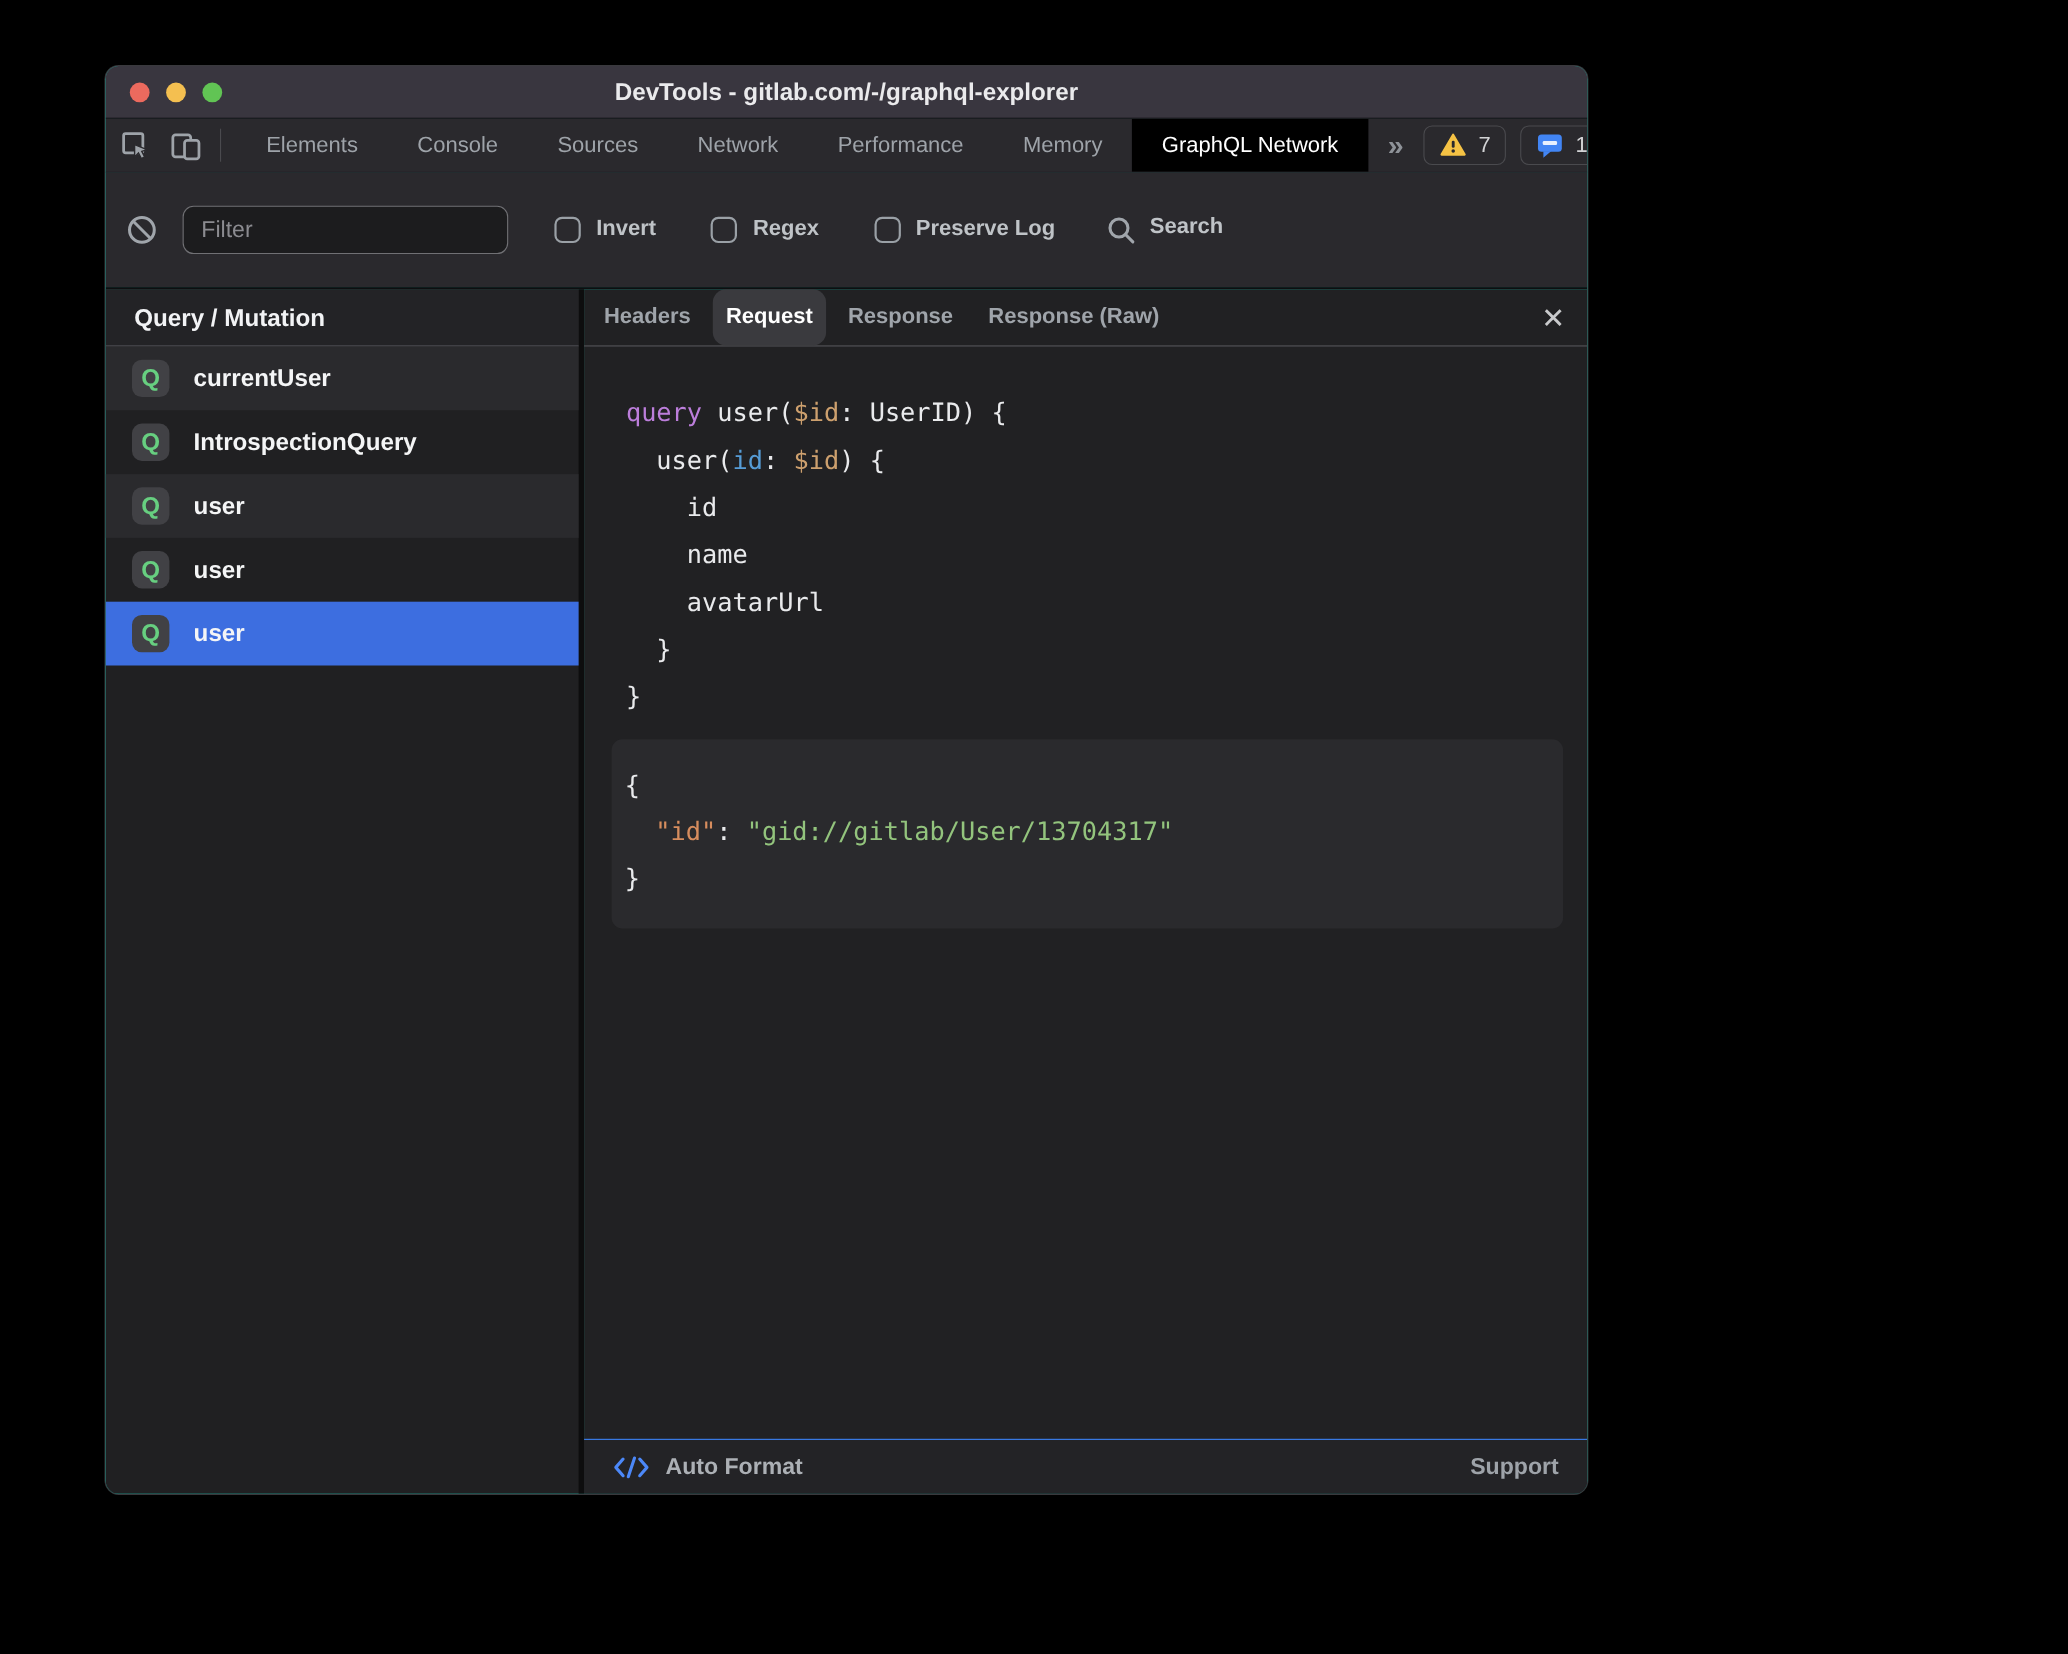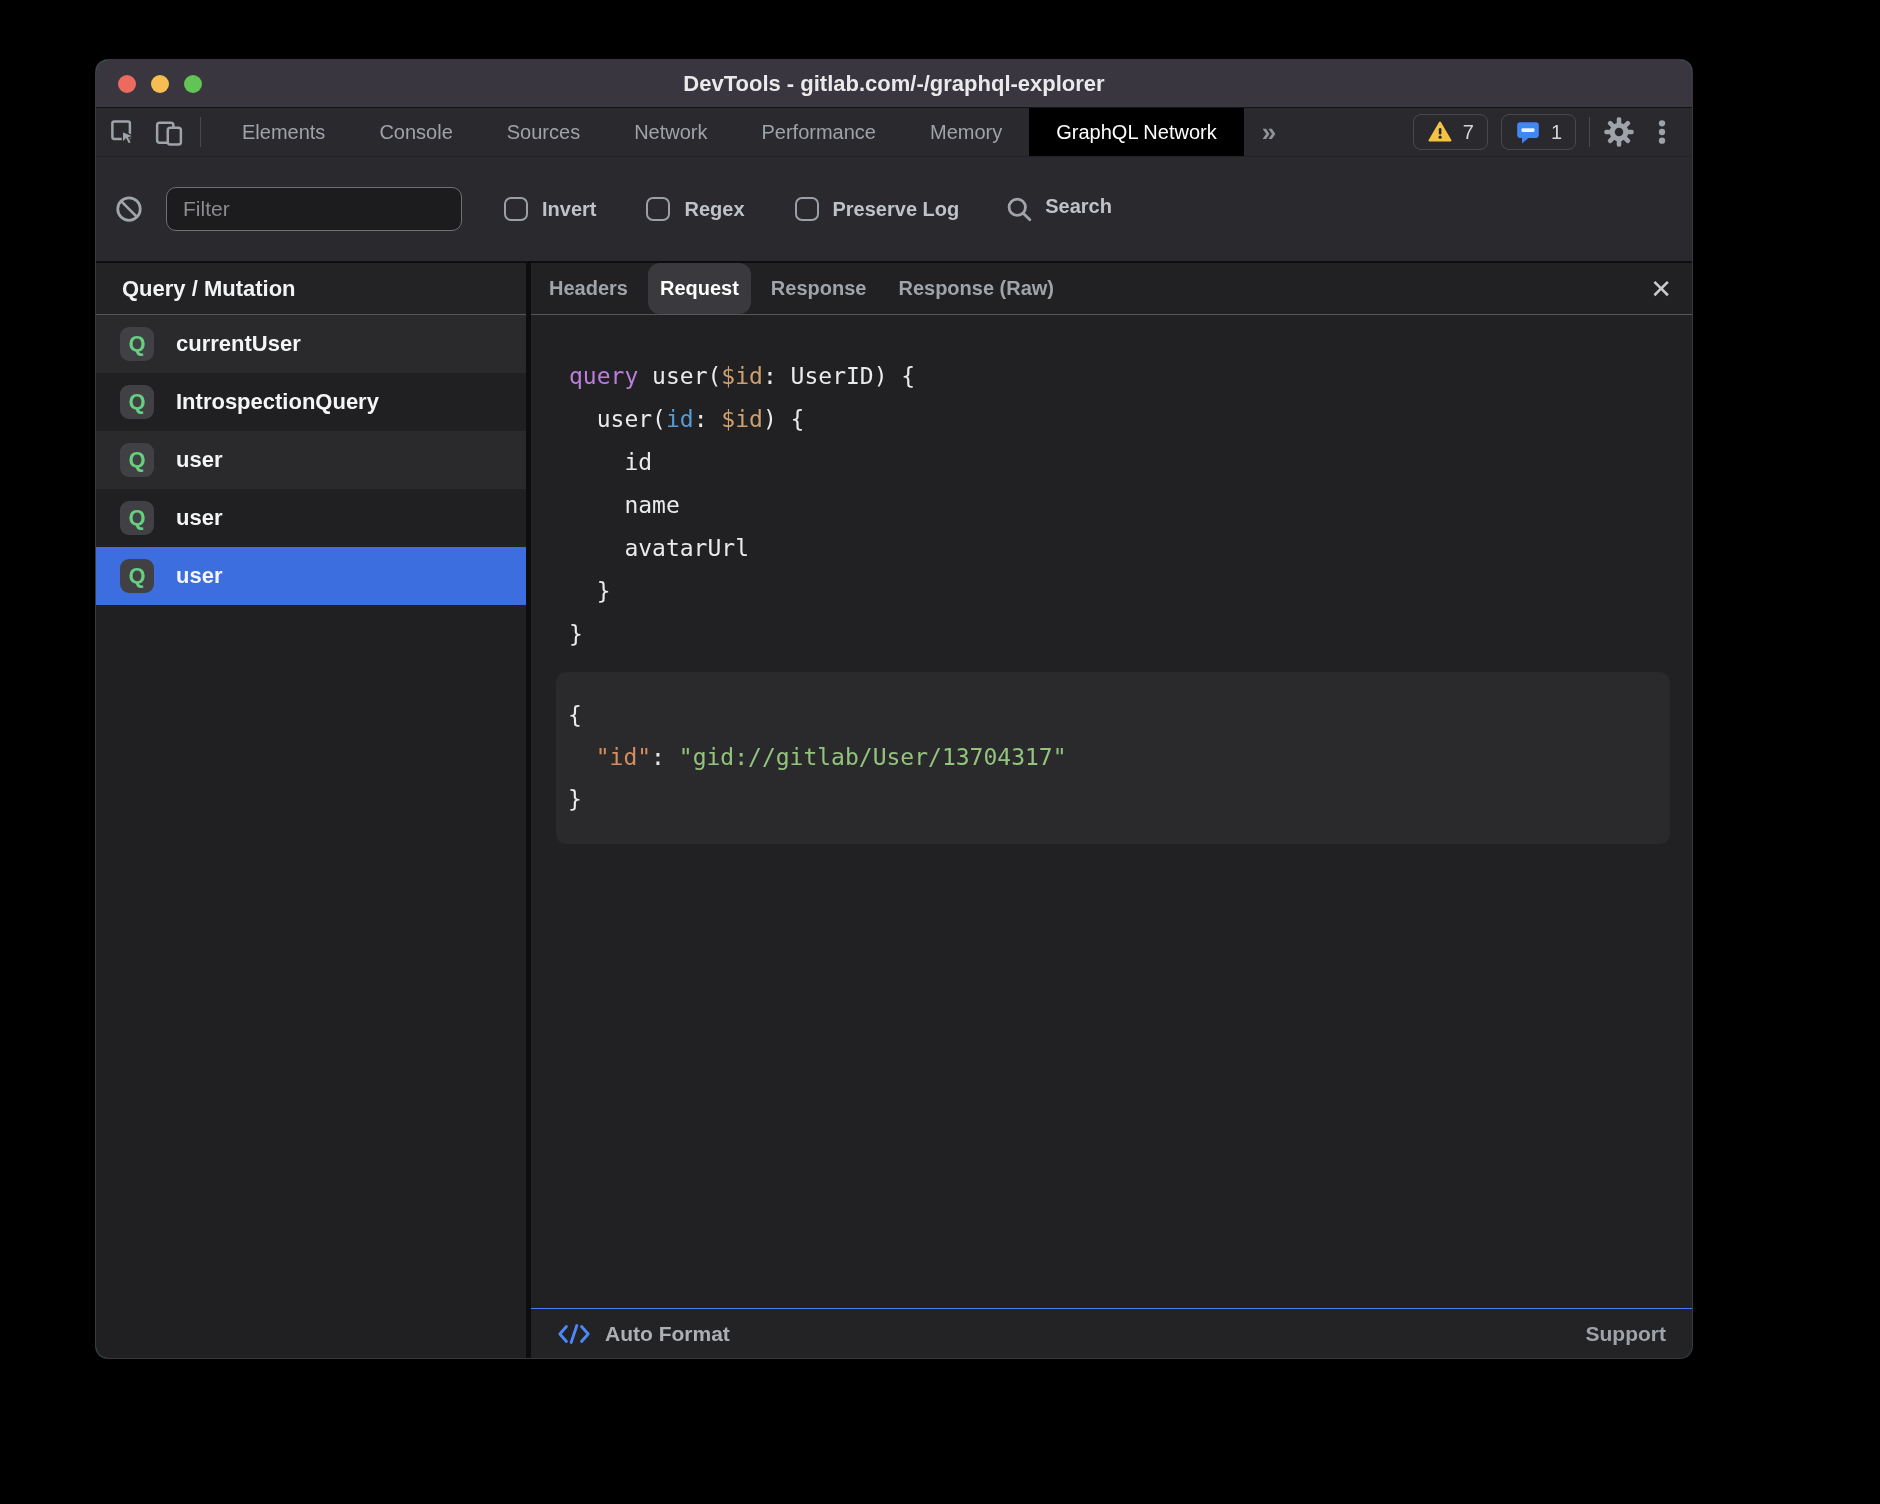--- a/index.html
+++ b/index.html
@@ -1,19 +1,19 @@
 <!DOCTYPE html>
 <html><head>
 <meta charset="utf-8">
 <style>
   * { margin:0; padding:0; box-sizing:border-box; }
   html,body { width:1880px; height:1504px; background:#000; overflow:hidden;
               font-family:"Liberation Sans", sans-serif; }
 
-  .window { position:absolute; left:96px; top:60px; width:1596px; height:1298px;
+  .window { position:absolute; left:96px; top:60px; width:1347px; height:1298px;
             border-radius:12px; overflow:hidden; display:flex; flex-direction:column;
             background:#14b8a6; box-shadow:0 0 0 1px #39393d, 0 18px 60px rgba(0,0,0,.6); }
 
   
   .titlebar { flex:0 0 48px; background:#39363F; display:flex; align-items:center;
               justify-content:center; position:relative; border-bottom:1px solid #141316; }
   .traffic { position:absolute; left:22px; top:0; bottom:0; display:flex; align-items:center; gap:15px; }
   .light { width:18px; height:18px; border-radius:50%; }
   .light.red{ background:#EC6A5E; } .light.yellow{ background:#F4BF50; } .light.green{ background:#61C454; }
   .win-title { font-size:22px; font-weight:bold; color:#EAEAEC; }
@@ -33,21 +33,21 @@
                border-radius:8px; height:36px; padding:0 13px; }
   .badge-count { font-size:20px; color:#D2D3D5; }
 
   
   .filterbar { flex:0 0 104px; background:#2A292D; display:flex; align-items:center; padding:0 18px; }
   .filter-input { width:296px; height:44px; background:#1C1C1E; border:1.5px solid #707074;
                   border-radius:10px; color:#E0E0E2; font-size:21px; padding:0 16px;
                   font-family:inherit; outline:none; margin-left:22px; }
   .filter-input::placeholder { color:#8B8B90; }
   .filter-checkboxes { display:flex; align-items:center; gap:50px; margin-left:42px; }
-  .cb-group { display:flex; align-items:center; gap:14px; }
+  .cb-group { display:flex; gap:14px; }
   .cb-box { width:24px; height:24px; border:2.5px solid #9AA0A6; border-radius:7px; }
   .cb-label { font-size:20px; font-weight:bold; color:#BFC3C7; white-space:nowrap; }
   .search-group { display:flex; align-items:flex-start; gap:12px; margin-left:46px; }
   .search-label { font-size:20px; font-weight:bold; color:#BFC3C7; }
 
   
   .split { flex:1; display:flex; min-height:0; border-top:2px solid #0E0E10; }
 
   .sidebar { flex:0 0 435px; width:435px; background:#202022; border-right:5px solid #0D0D0E;
              display:flex; flex-direction:column; }

